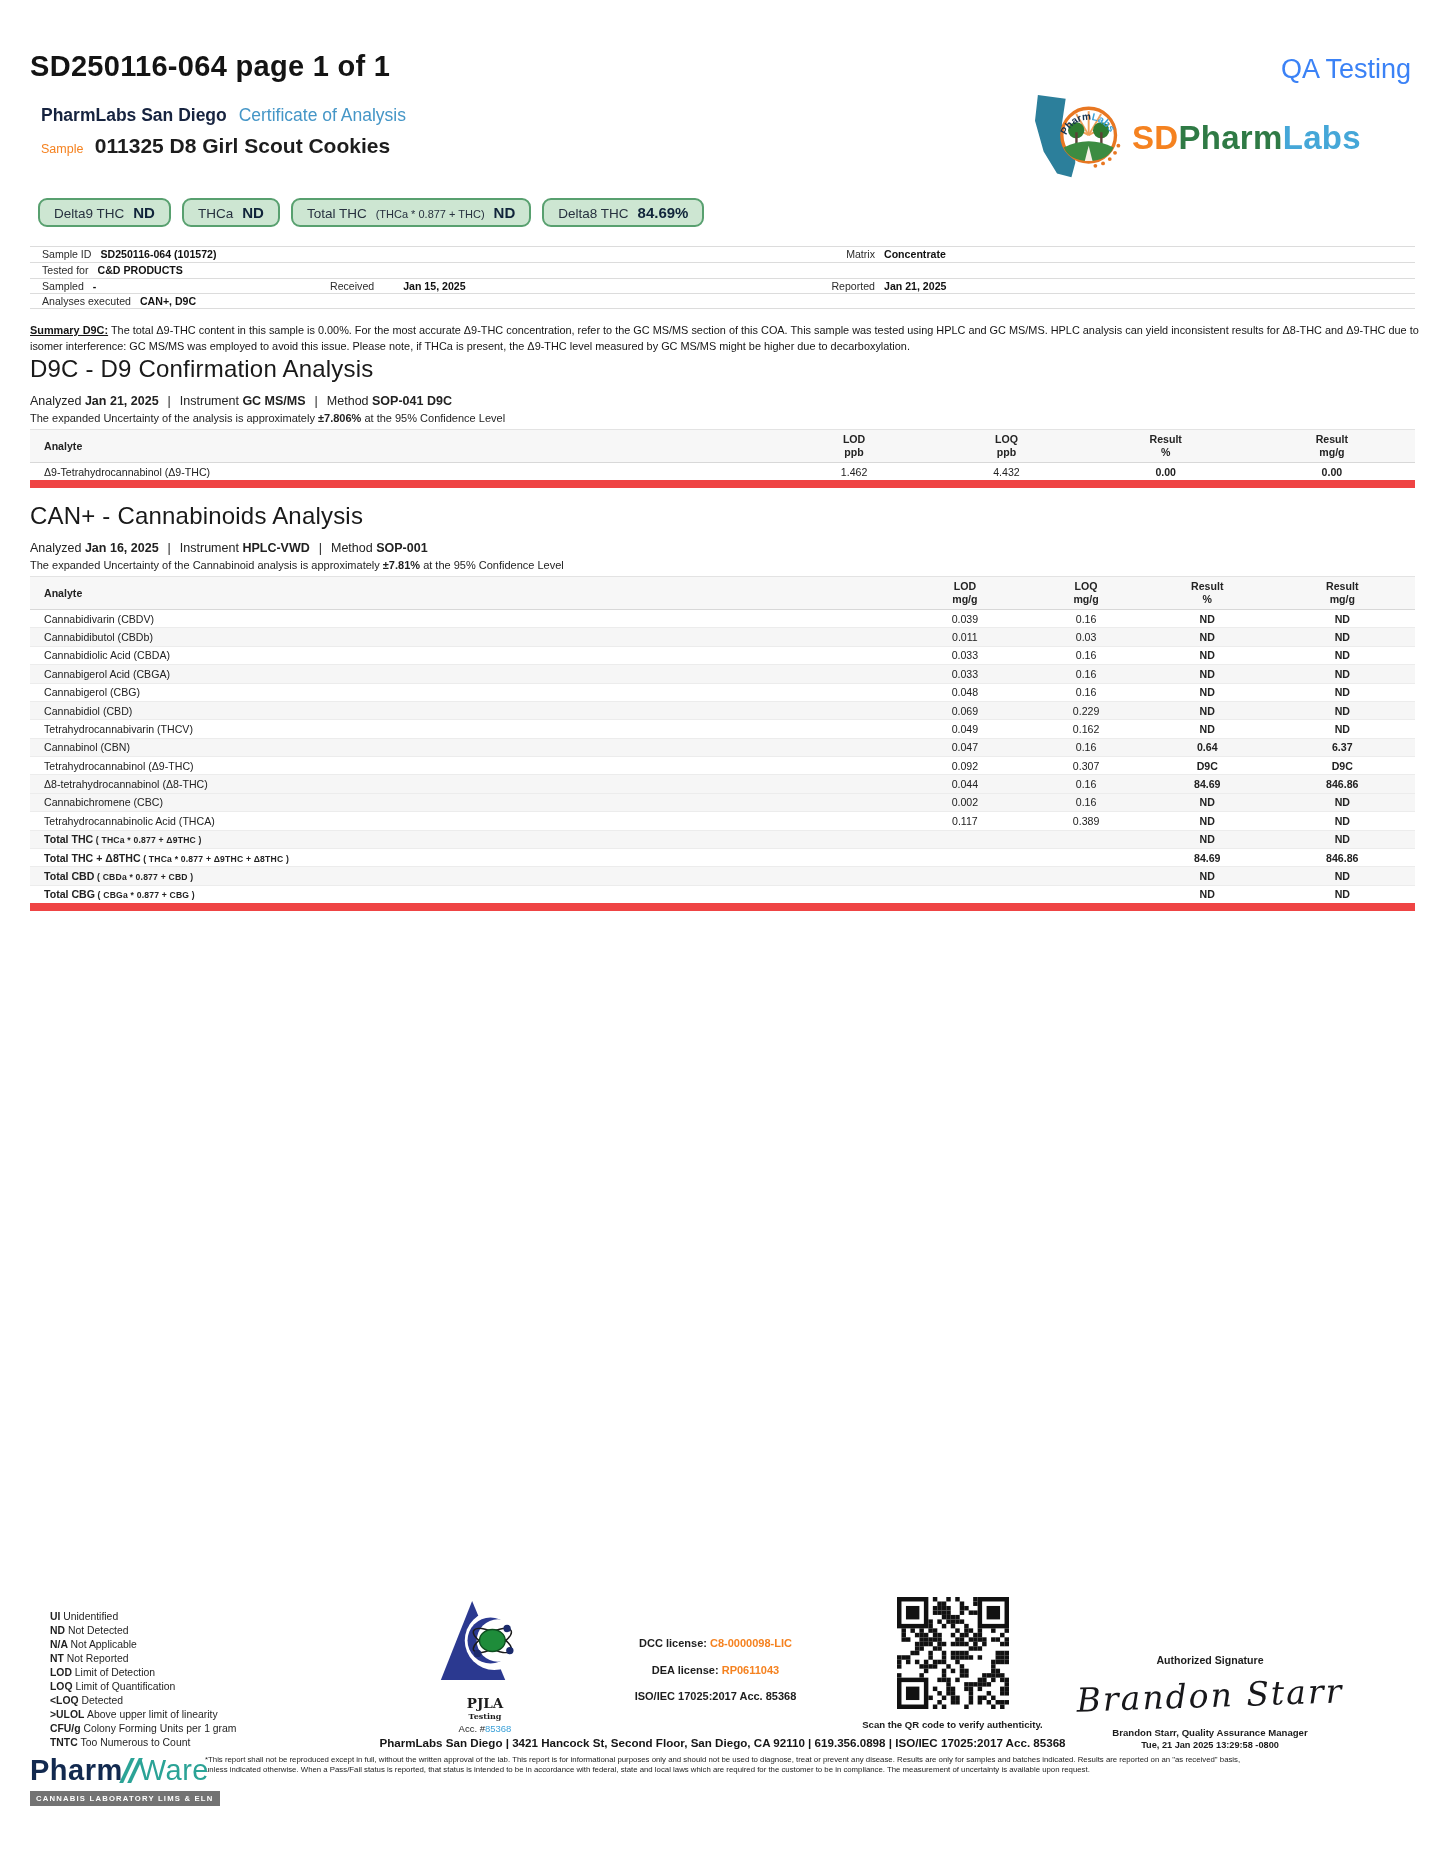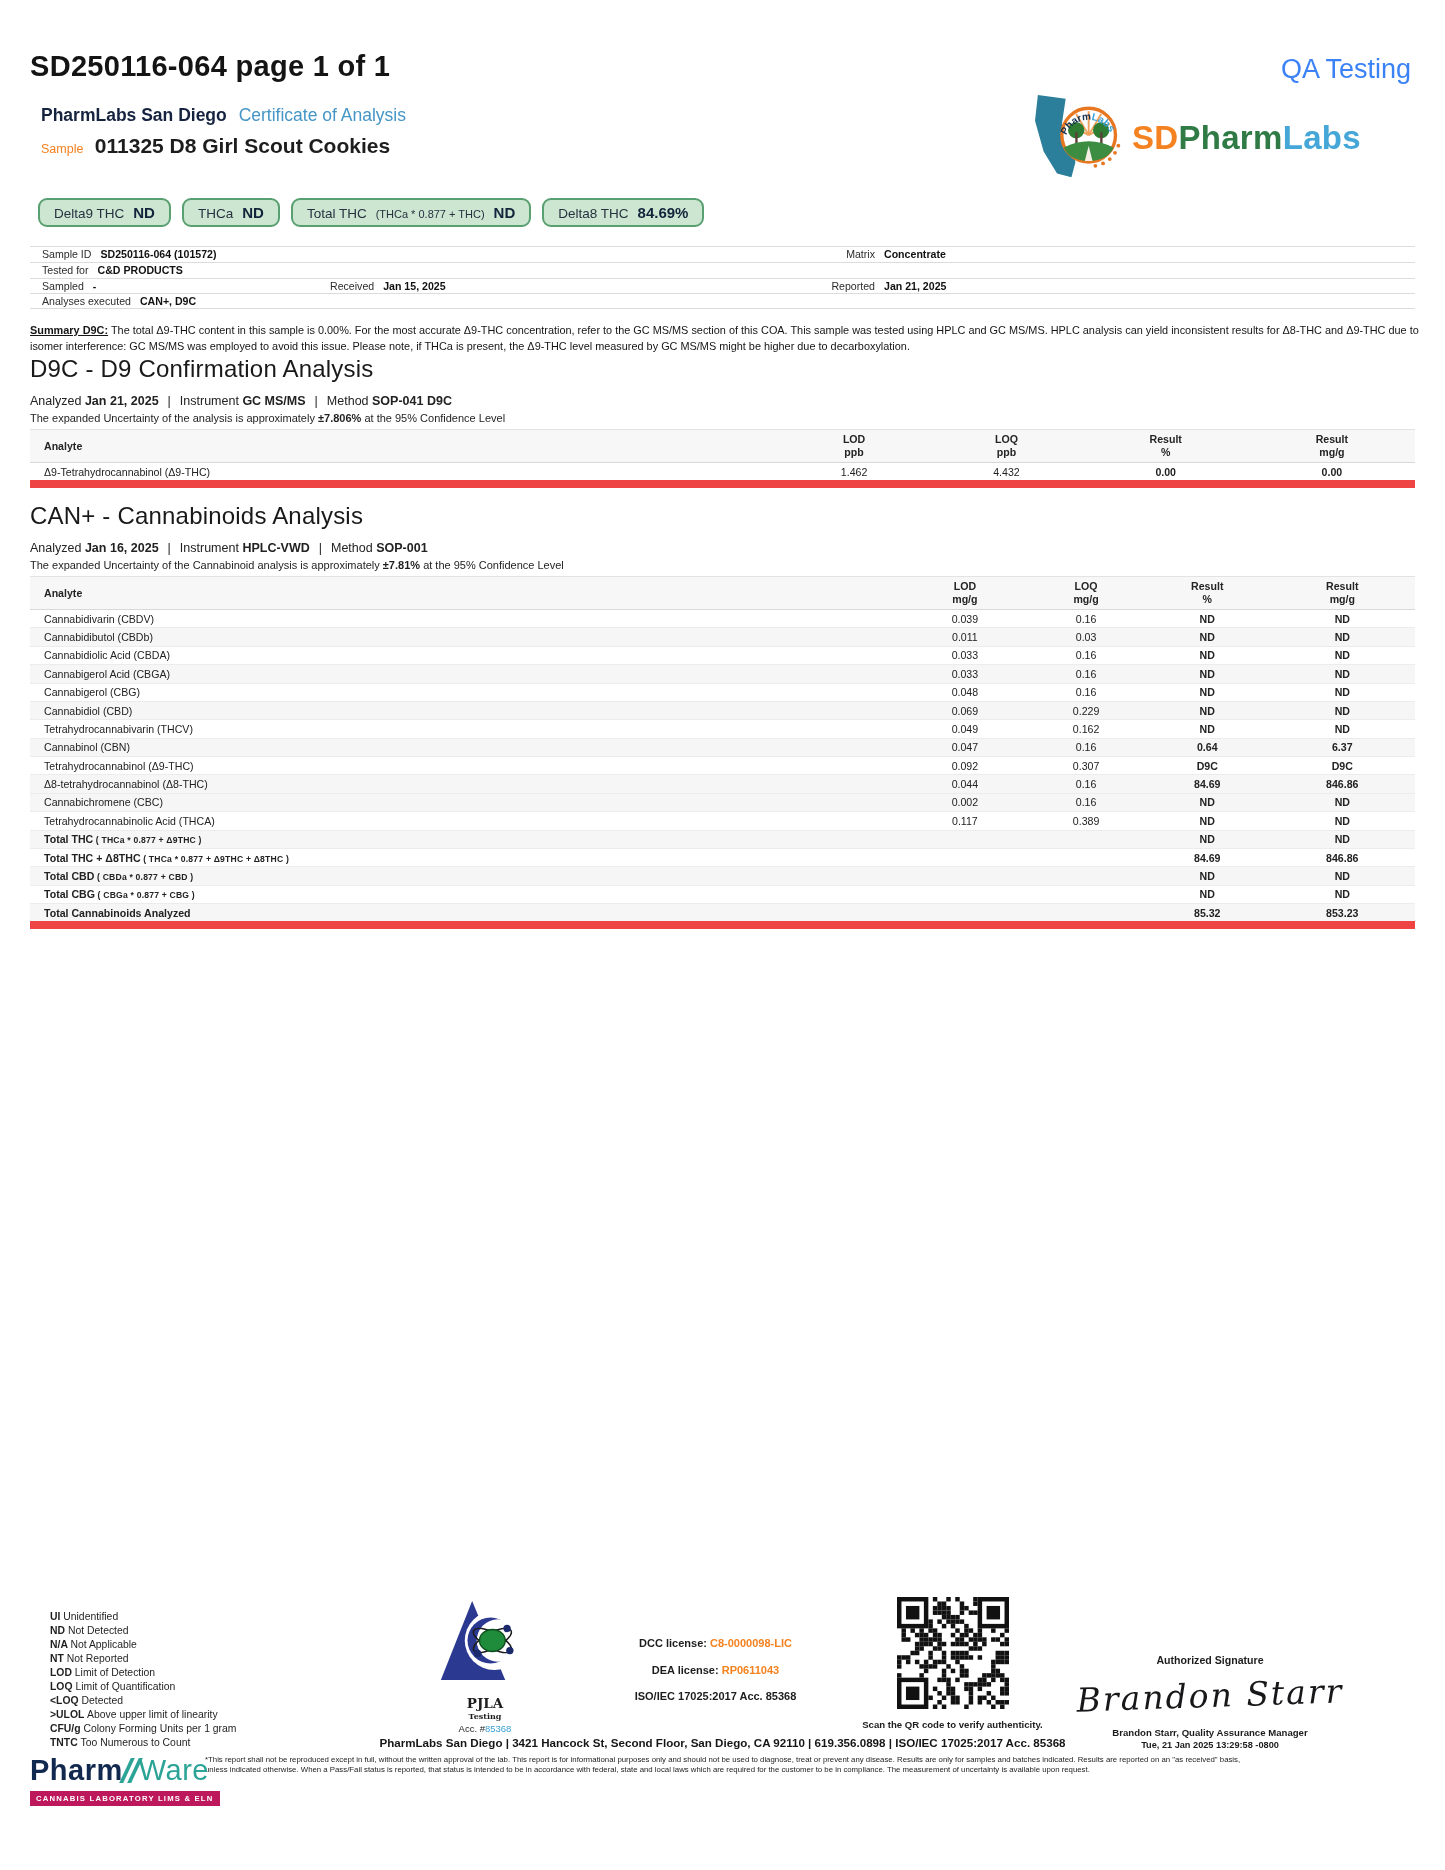--- a/index.html
+++ b/index.html
@@ -30,21 +30,21 @@
   .pill-label { font-size:13.5px; color:#27313f; }
   .pill-sub   { font-size:11px; color:#27313f; }
   .pill-value { font-size:15px; font-weight:700; color:#10243a; }
 
   
   .info { position:absolute; left:30px; top:246px; width:1385px; font-size:10.6px; }
   .irow { position:relative; height:15.8px; border-top:1px solid #dcdcdc; display:flex; align-items:center; padding-left:12px; }
   .irow:last-child { border-bottom:1px solid #dcdcdc; }
   .lbl { color:#2c2c2c; }
   .val { font-weight:700; color:#111; margin-left:9px; }
-  .g-mid   { position:absolute; left:300px; display:flex; align-items:center; }
+  .g-mid   { position:absolute; left:300px; display:flex; align-items:center;gap:20px; }
   .g-right { position:absolute; left:705px; display:flex; align-items:center; }
   .g-right .lbl { display:inline-block; min-width:140px; text-align:right; }
 
   
   .summary { position:absolute; left:30px; top:323px; width:1390px; font-size:10.9px; line-height:15.5px; color:#151515; }
   .summary-label { font-weight:700; text-decoration:underline; }
 
   
   .sec-title { position:absolute; left:30px; font-size:24px; font-weight:500; color:#191919; letter-spacing:.2px; }
   .meta   { position:absolute; left:30px; font-size:12.5px; color:#222; }
@@ -95,21 +95,21 @@
   .sig-date { font-size:9.2px; font-weight:700; margin-top:2px; }
 
   .addr { position:absolute; left:0; right:0; top:1736px; text-align:center; font-size:11.6px; font-weight:700; color:#161616; }
   .disc { position:absolute; left:205px; top:1755px; width:1040px; font-size:7.8px; line-height:10.3px; color:#222; }
 
   .pharmware { position:absolute; left:30px; top:1754px; }
   .pw-top { display:flex; align-items:baseline; }
   .pw-pharm { font-size:29px; font-weight:700; color:#12294f; letter-spacing:.5px; }
   .pw-slash { display:inline-block; width:4px; height:25px; background:#2ba396; transform:skewX(-25deg); margin:0 2px; align-self:center; }
   .pw-ware  { font-size:29px; font-weight:500; color:#2ba396; letter-spacing:.5px; }
-  .pw-bar { margin-top:4px; background:#be185d; color:#fff; font-size:7.7px; font-weight:700;
+  .pw-bar { margin-top:4px; background:#737373; color:#fff; font-size:7.7px; font-weight:700;
             letter-spacing:1.2px; padding:3px 6px; width:fit-content; }
 </style>
 </head>
 <body>
 
 <div class="page">
 
   <div class="doc-title">SD250116-064 page 1 of 1</div>
   <div class="qa-label">QA Testing</div>
 
@@ -402,27 +402,20 @@
           <td></td>
           <td class="val-green">ND</td>
           <td class="val-green">ND</td>
         </tr>
         <tr>
           <td class="ta"><span class="bold">Total CBG</span><span class="formula"> ( CBGa * 0.877 + CBG )</span></td>
           <td></td>
           <td></td>
           <td class="val-green">ND</td>
           <td class="val-green">ND</td>
-        </tr>
-        <tr class="alt">
-          <td class="ta"><span class="bold">Total Cannabinoids Analyzed</span></td>
-          <td></td>
-          <td></td>
-          <td class="val-dark">85.32</td>
-          <td class="val-dark">853.23</td>
         </tr>
       </tbody>
   </table>
 
   <div class="legend">
       <div><b>UI </b><span>Unidentified</span></div>
       <div><b>ND </b><span>Not Detected</span></div>
       <div><b>N/A </b><span>Not Applicable</span></div>
       <div><b>NT </b><span>Not Reported</span></div>
       <div><b>LOD </b><span>Limit of Detection</span></div>

